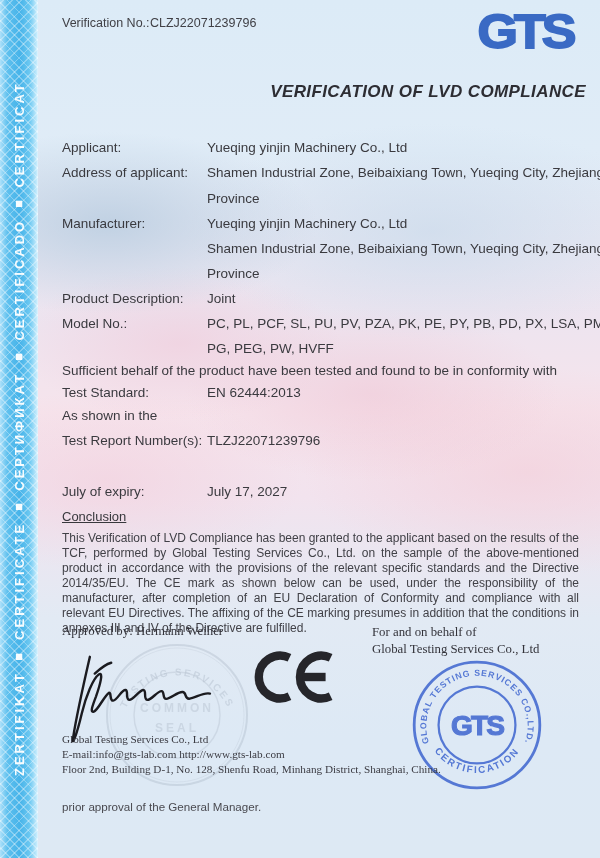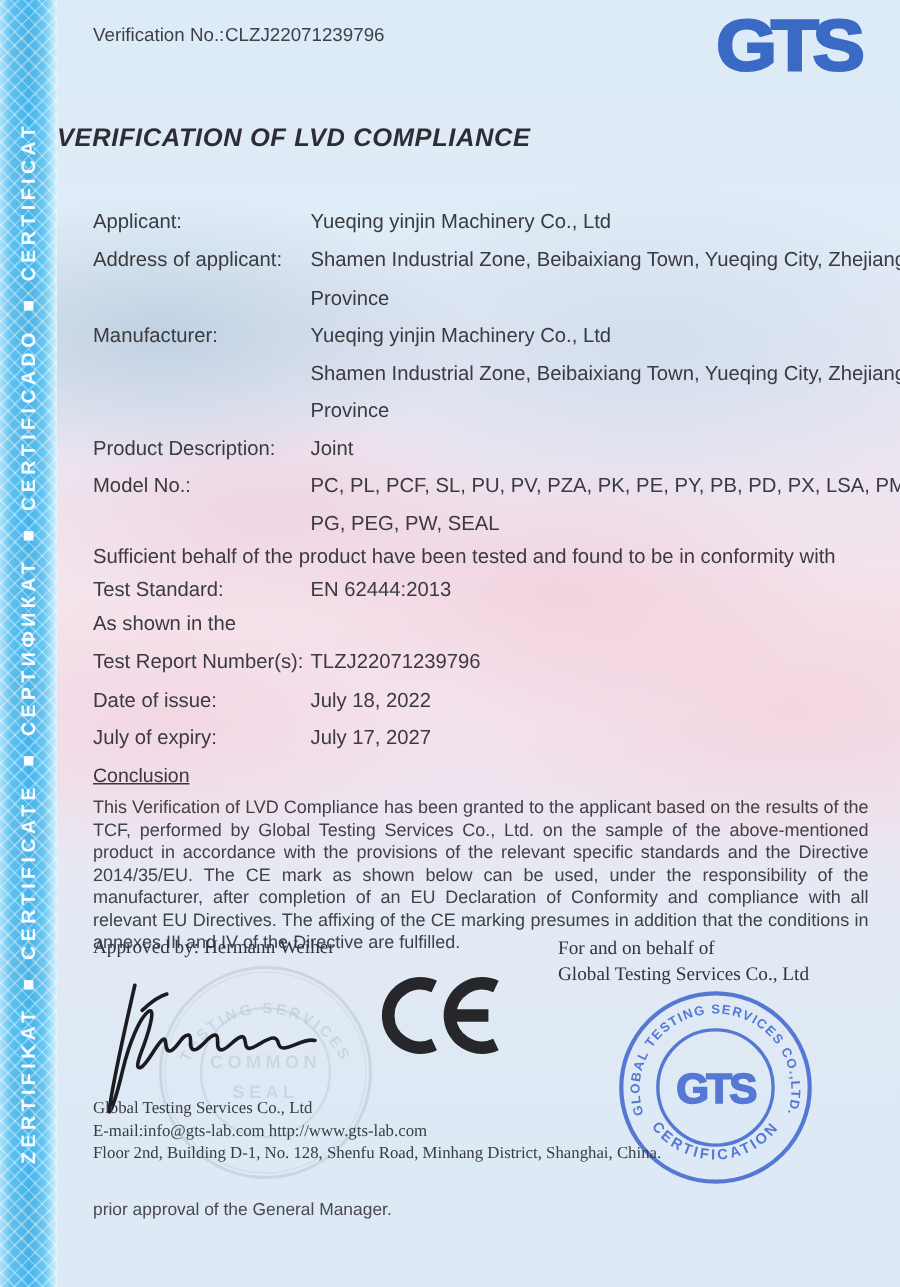--- a/index.html
+++ b/index.html
@@ -35,21 +35,21 @@
   }
   .verif{position:absolute;top:16px;left:62px;font-size:12.5px;color:#404046;}
   .verif .no{position:absolute;left:88px;top:0;white-space:nowrap;}
   .logo{
     position:absolute;left:452px;top:4px;width:146px;height:54px;
     font-weight:bold;font-size:52px;line-height:54px;letter-spacing:-4px;
     color:#3a6ac4;text-align:center;transform:scaleY(.92);
     -webkit-text-stroke:2px #3a6ac4;
   }
   .title{
-    position:absolute;left:38px;top:82px;width:548px;text-align:left;
+    position:absolute;left:38px;top:82px;width:548px;text-align:right;
     font-weight:bold;font-style:italic;font-size:17px;letter-spacing:.4px;color:#2d2d33;
   }
   .row{position:absolute;left:62px;width:522px;font-size:13.5px;white-space:nowrap;color:#3a3a3f;}
   .row .lbl{display:inline-block;width:145px;}
   .row.cont{padding-left:145px;width:377px;}
   .note{position:absolute;left:62px;width:522px;font-size:13.5px;color:#3a3a3f;white-space:nowrap;}
   .conclusion-h{position:absolute;left:62px;top:509px;font-size:13px;font-weight:normal;text-decoration:underline;color:#38383d;text-align:right;}
   .para{
     position:absolute;left:62px;top:531px;width:517px;
     font-size:12px;line-height:15px;text-align:justify;color:#414147;
@@ -99,32 +99,29 @@
   <div class="row cont" style="top:266px">
     <span class="val">Province</span>
   </div>
   <div class="row" style="top:291px">
     <span class="lbl">Product Description:</span><span class="val">Joint</span>
   </div>
   <div class="row" style="top:316px">
     <span class="lbl">Model No.:</span><span class="val">PC, PL, PCF, SL, PU, PV, PZA, PK, PE, PY, PB, PD, PX, LSA, PM,</span>
   </div>
   <div class="row cont" style="top:341px">
-    <span class="val">PG, PEG, PW, SEAL</span>
+    <span class="val">PG, PEG, PW, HVFF</span>
   </div>
   <div class="note" style="top:363px">Sufficient behalf of the product have been tested and found to be in conformity with</div>
   <div class="row" style="top:385px">
     <span class="lbl">Test Standard:</span><span class="val">EN 62444:2013</span>
   </div>
   <div class="note" style="top:408px">As shown in the</div>
   <div class="row" style="top:433px">
     <span class="lbl">Test Report Number(s):</span><span class="val">TLZJ22071239796</span>
-  </div>
-  <div class="row" style="top:459px">
-    <span class="lbl">Date of issue:</span><span class="val">July 18, 2022</span>
   </div>
   <div class="row" style="top:484px">
     <span class="lbl">July of expiry:</span><span class="val">July 17, 2027</span>
   </div>
 
   <div class="conclusion-h">Conclusion</div>
   <div class="para">This Verification of LVD Compliance has been granted to the applicant based on the results of the TCF, performed by Global Testing Services Co., Ltd. on the sample of the above-mentioned product in accordance with the provisions of the relevant specific standards and the Directive 2014/35/EU. The CE mark as shown below can be used, under the responsibility of the manufacturer, after completion of an EU Declaration of Conformity and compliance with all relevant EU Directives. The affixing of the CE marking presumes in addition that the conditions in annexes III and IV of the Directive are fulfilled.</div>
 
   <div class="approved serif">Approved by: Hermann Weiher</div>
   <div class="behalf serif">

